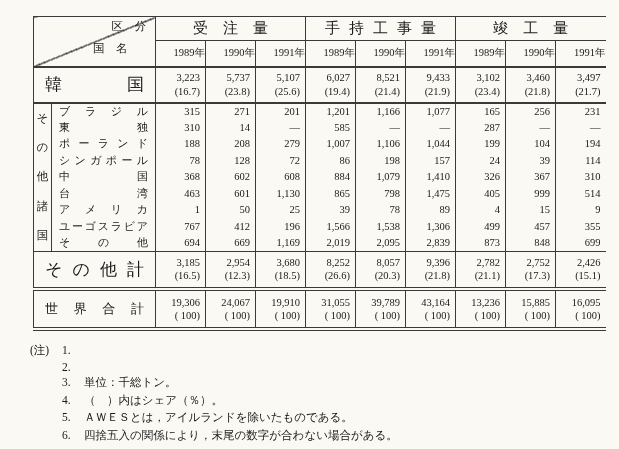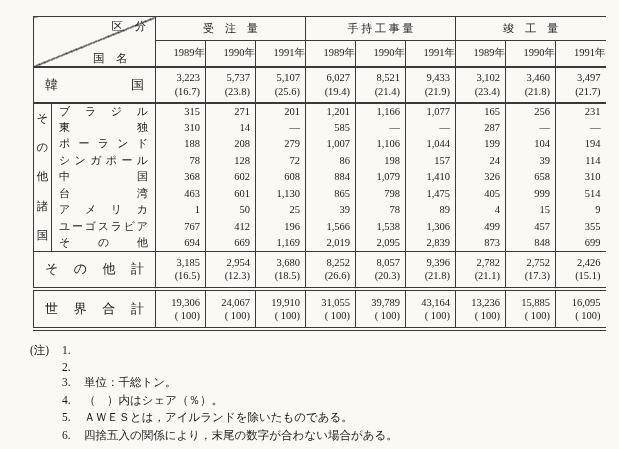--- a/index.html
+++ b/index.html
@@ -29,42 +29,42 @@
     position:relative;
     border-right:1.5px solid var(--ln);
     border-bottom:2.5px solid var(--ln);
     background-image:linear-gradient(to bottom right,
       transparent calc(50% - 0.7px),
       var(--ln) calc(50% - 0.7px),
       var(--ln) calc(50% + 0.7px),
       transparent calc(50% + 0.7px));
   }
   th.corner .tr{position:absolute;top:2px;right:9px;font-size:11.5px;}
-  th.corner .bl{position:absolute;bottom:0;left:11px;font-size:11.5px;padding-left:48px;}
+  th.corner .bl{position:absolute;bottom:10px;left:11px;font-size:11.5px;padding-left:48px;}
   th.gh{
     border-left:1px solid var(--ln);
     border-bottom:1px solid var(--ln);
-    font-size:11px;text-align:center;height:24px;
+    font-size:15px;text-align:center;height:24px;font-family:Liberation Mono, monospace;
   }
   th.yh{
     border-left:1px solid var(--ln);
     border-bottom:2.5px solid var(--ln);
     font-size:10.5px;text-align:right;height:26px;
   }
 
   
   td.num{
     border-left:1px solid var(--ln);
     text-align:right;padding-right:5px;
     font-size:10.5px;
   }
   td.num.sep{border-left:1.5px solid var(--ln);}
   td.num .v,.num .s{line-height:1.25;}
   .jspread{text-align:justify;text-align-last:justify;}
-  td.lbl{font-size:13px;padding:0 11px;}
+  td.lbl{font-size:17px;padding:0 11px;}
   td.cname{font-size:11px;padding:0 7px;margin-left:13px;}
   th.vlab{border-right:1px solid var(--ln);vertical-align:middle;}
   .vlab-box{
     display:flex;flex-direction:column;justify-content:space-around;
     align-items:center;height:146px;font-size:11.5px;
   }
 
   tr.r-korea td{border-bottom:2px solid var(--ln);height:36px;}
   tr.r-country td{height:16.5px;}
   tr.r-subtotal td{
@@ -308,21 +308,21 @@
           <td class="num ">
             <div class="v">1,079</div>
           </td>
           <td class="num ">
             <div class="v">1,410</div>
           </td>
           <td class="num ">
             <div class="v">326</div>
           </td>
           <td class="num ">
-            <div class="v">658</div>
+            <div class="v">367</div>
           </td>
           <td class="num ">
             <div class="v">310</div>
           </td>
         </tr>
         <tr class="r-country">
           <td class="cname jspread">台湾</td>
           <td class="num sep">
             <div class="v">463</div>
           </td>

